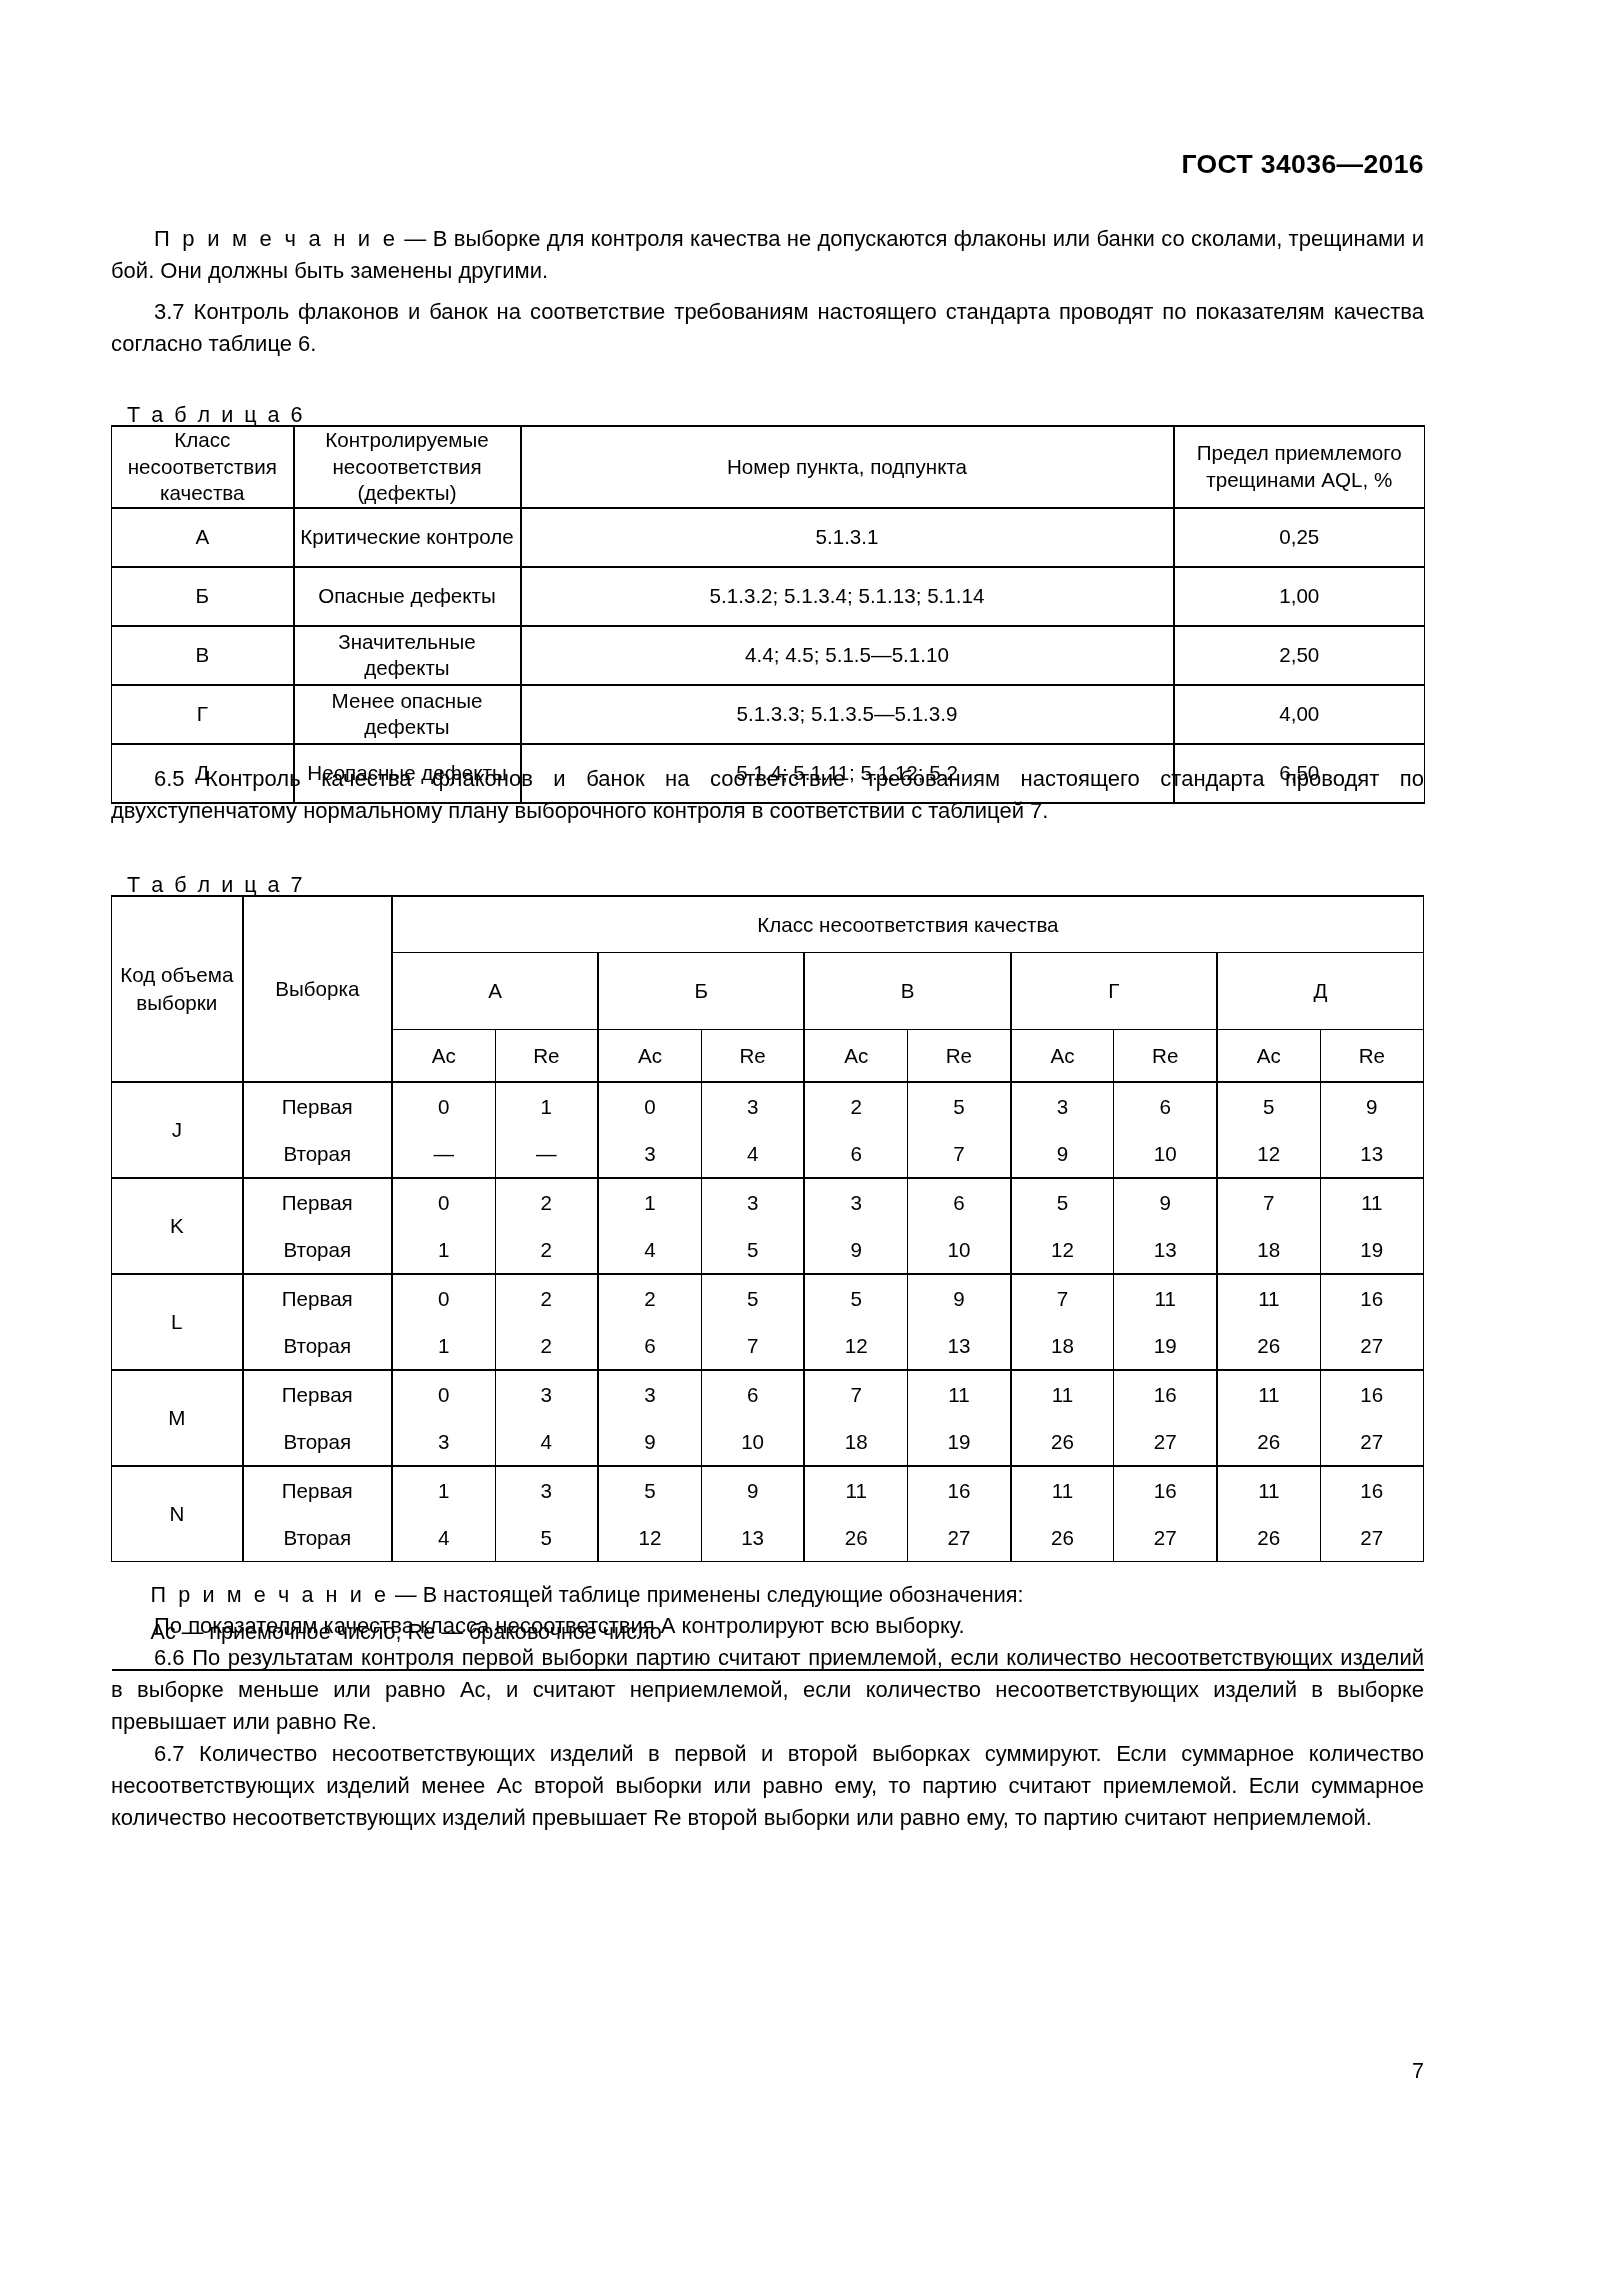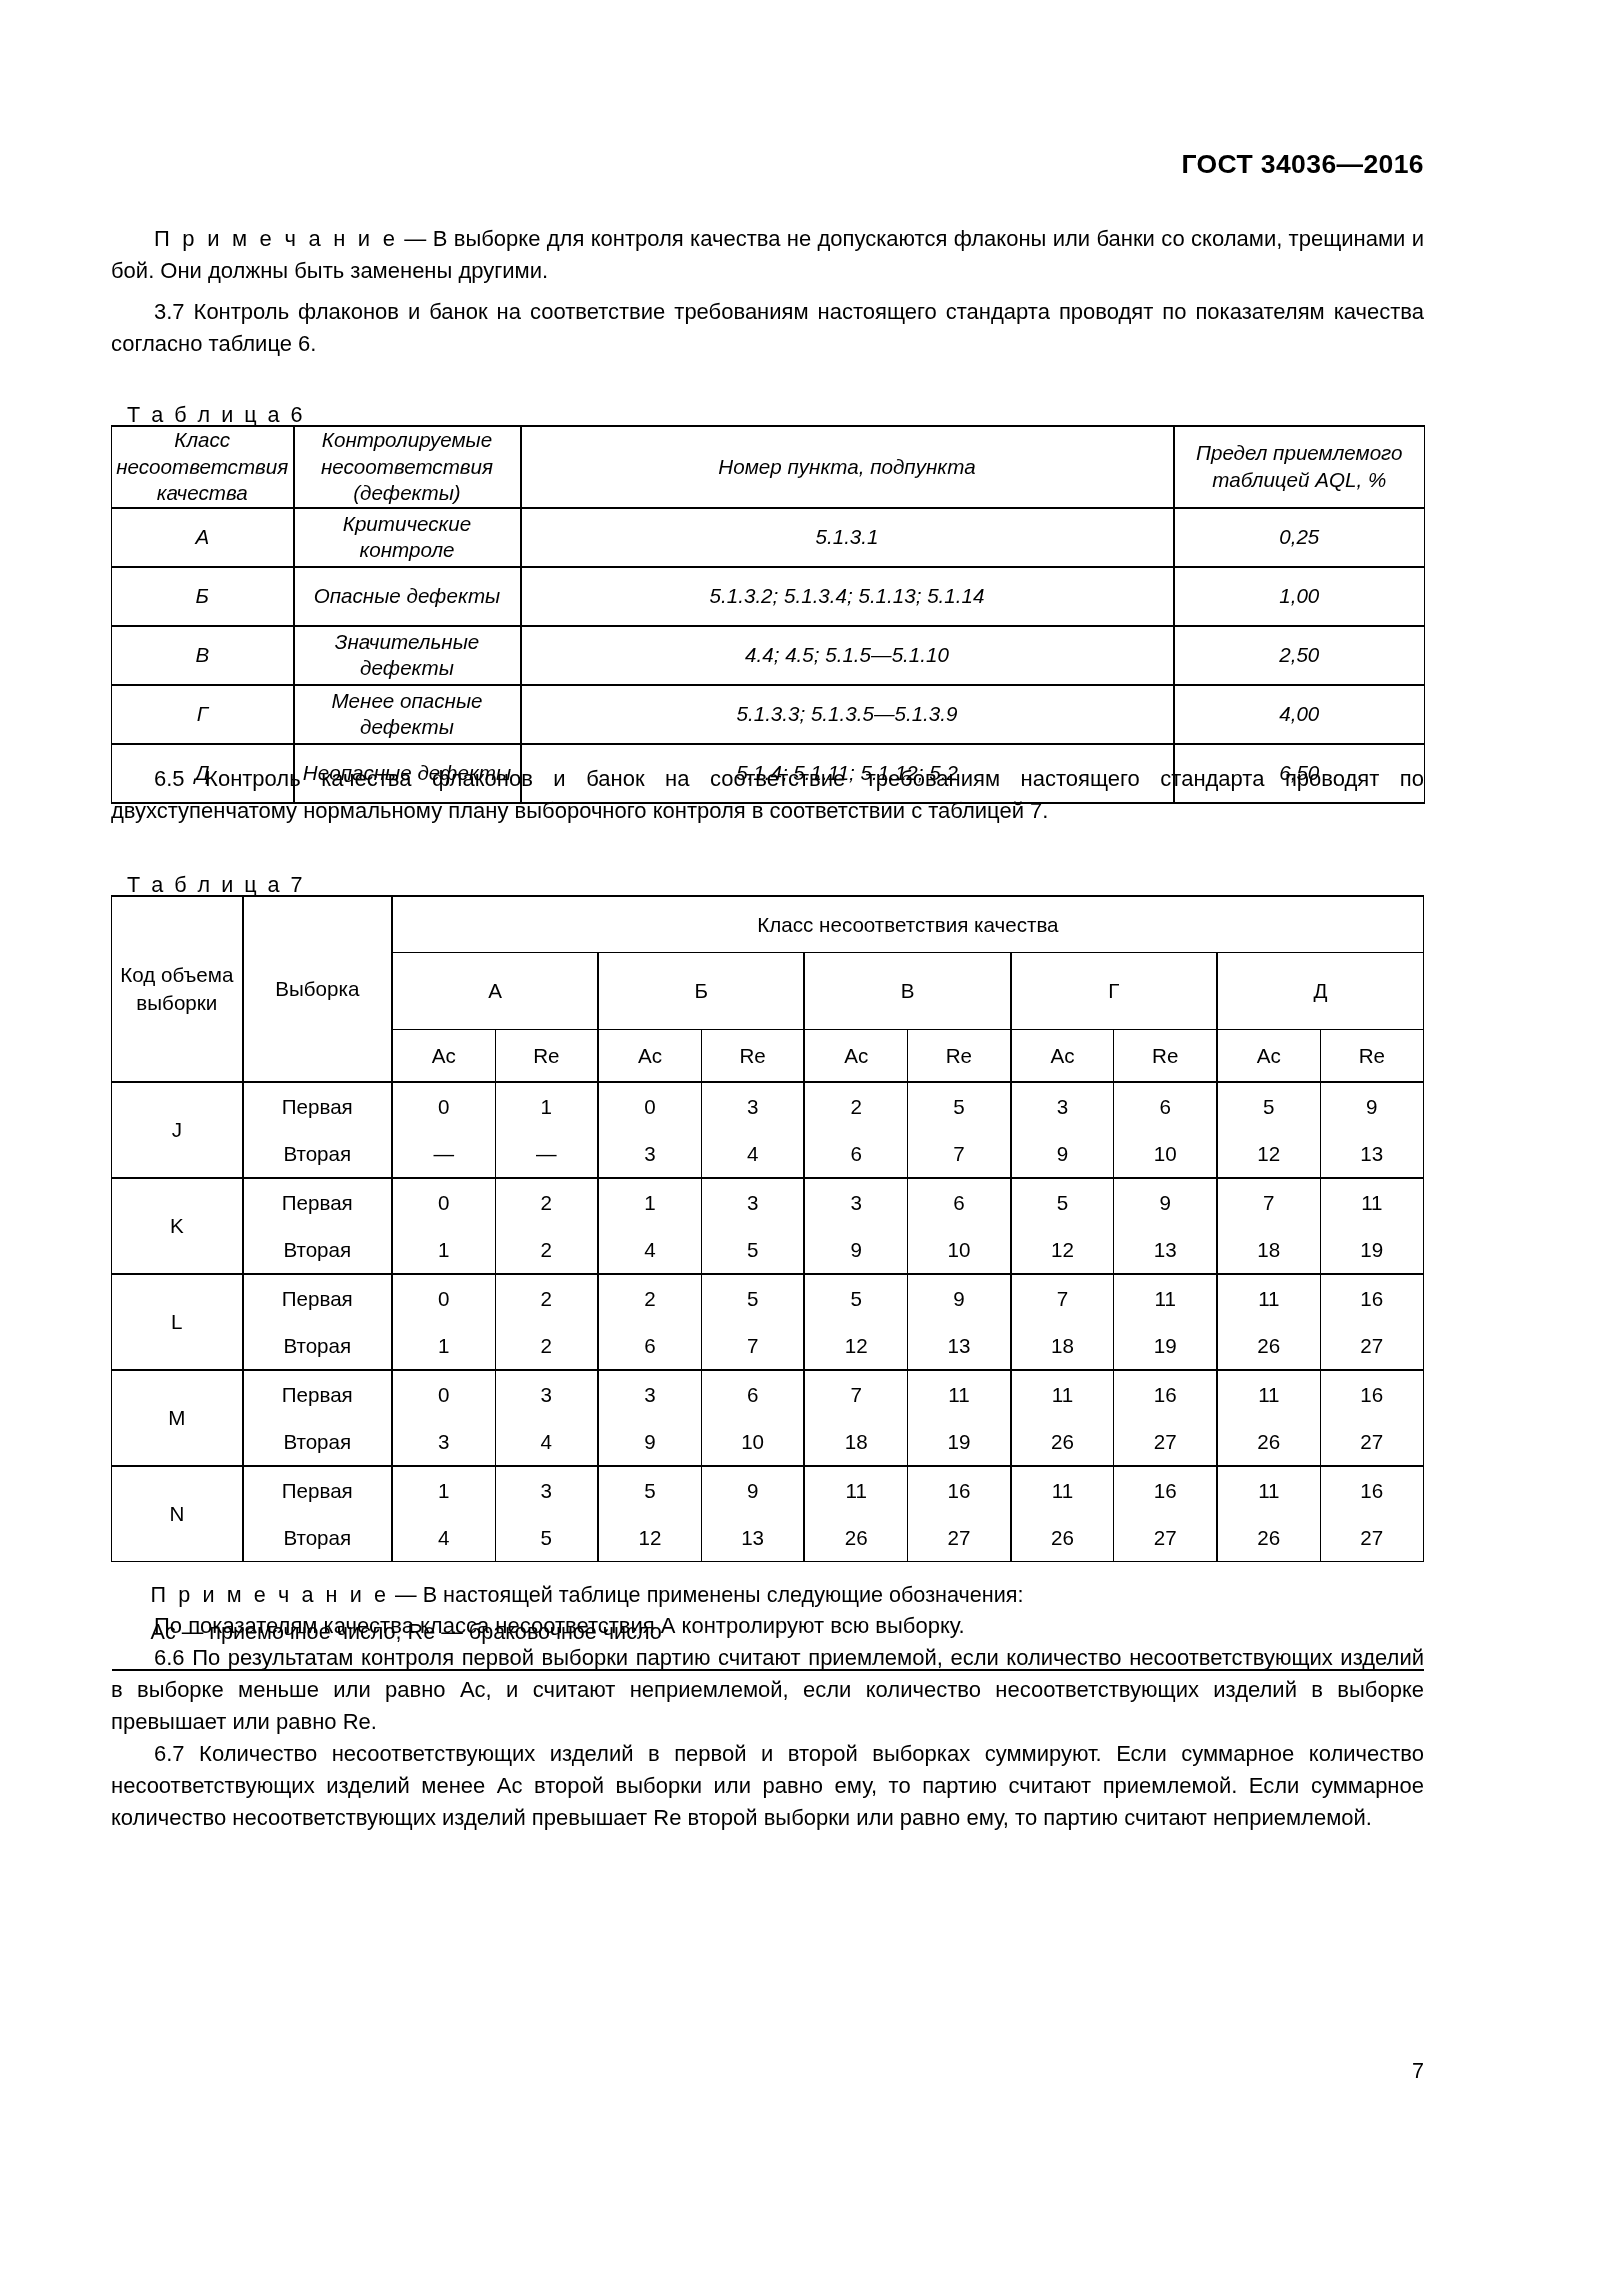--- a/index.html
+++ b/index.html
@@ -69,21 +69,21 @@
   }
   table td, table th {
     border: 1px solid #000;
     padding: 0;
     font-weight: normal;
     text-align: center;
     vertical-align: middle;
   }
 
   
-  .t6 { border-top: 2.9px solid #000; border-bottom: 2.9px solid #000; font-style: italic; }
+  .t6 { border-top: 2.9px solid #000; border-bottom: 2.9px solid #000; }
   .t6 th, .t6 td {
     height: 57px;
     line-height: 26.5px;
   }
   .t6 thead th { height: 73px; }
   .t6 .hdr-row th { border-bottom: 2.5px solid #000; }
   .t6 .col-div { border-left: 2.5px solid #000; }
   .t6 tbody tr td { border-bottom: 2.5px solid #000; }
   .t6 tbody tr:last-child td { border-bottom: none; }
   .t6 .c0 { width: 182px; }
@@ -165,21 +165,21 @@
             </th>
             <th class="col-div">
               <div>Контролируемые</div>
               <div>несоответствия (дефекты)</div>
             </th>
             <th class="col-div">
               <div>Номер пункта, подпункта</div>
             </th>
             <th class="col-div">
               <div>Предел приемлемого</div>
-              <div>таблицей AQL, %</div>
+              <div>трещинами AQL, %</div>
             </th>
           </tr>
         </thead>
         <tbody id="t6-body">
             <tr>
               <td>А</td>
               <td class="col-div">Критические контроле</td>
               <td class="col-div">5.1.3.1</td>
               <td class="col-div">0,25</td>
             </tr>

